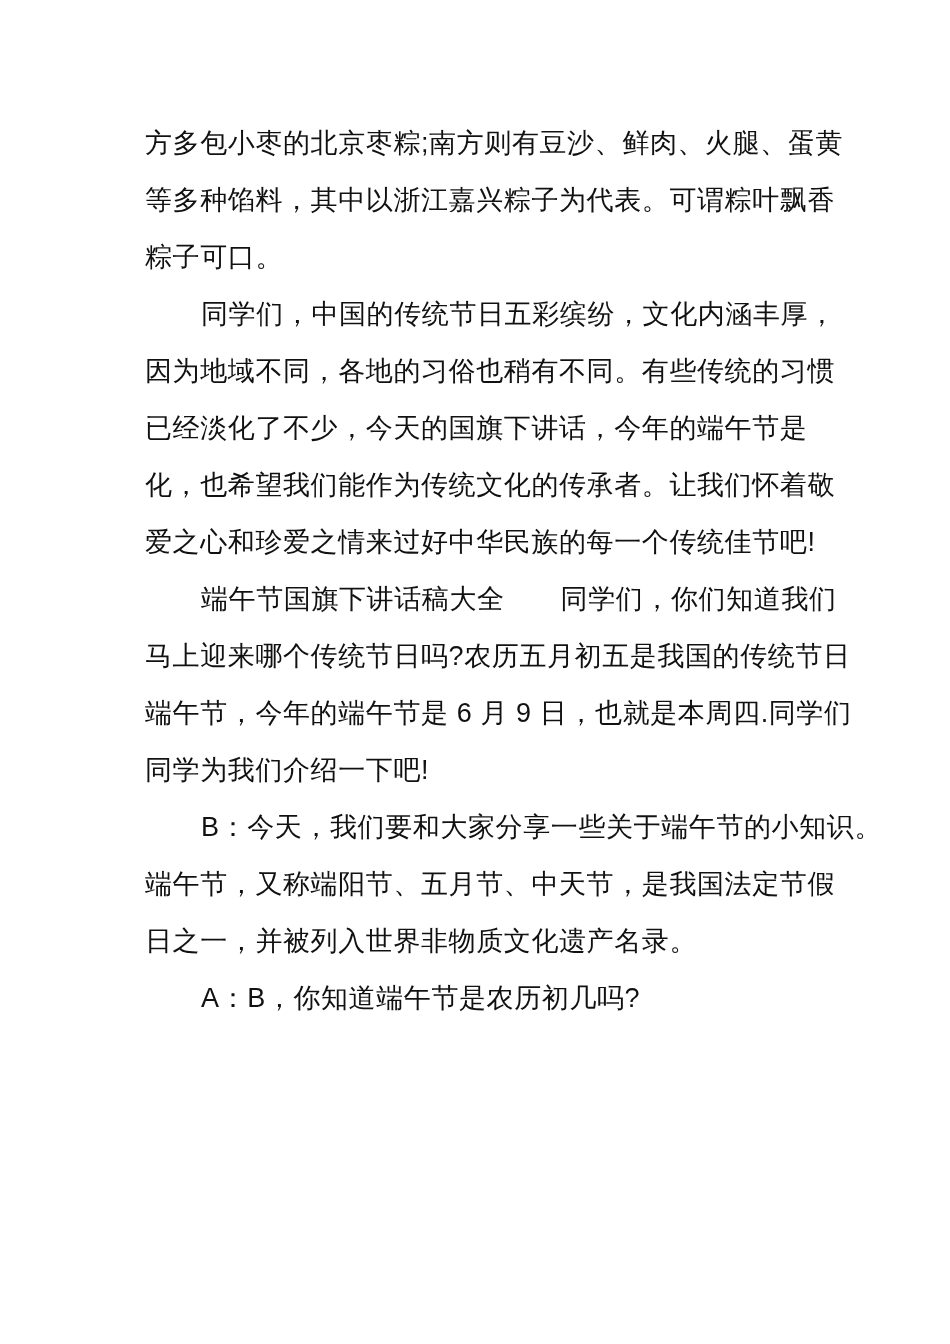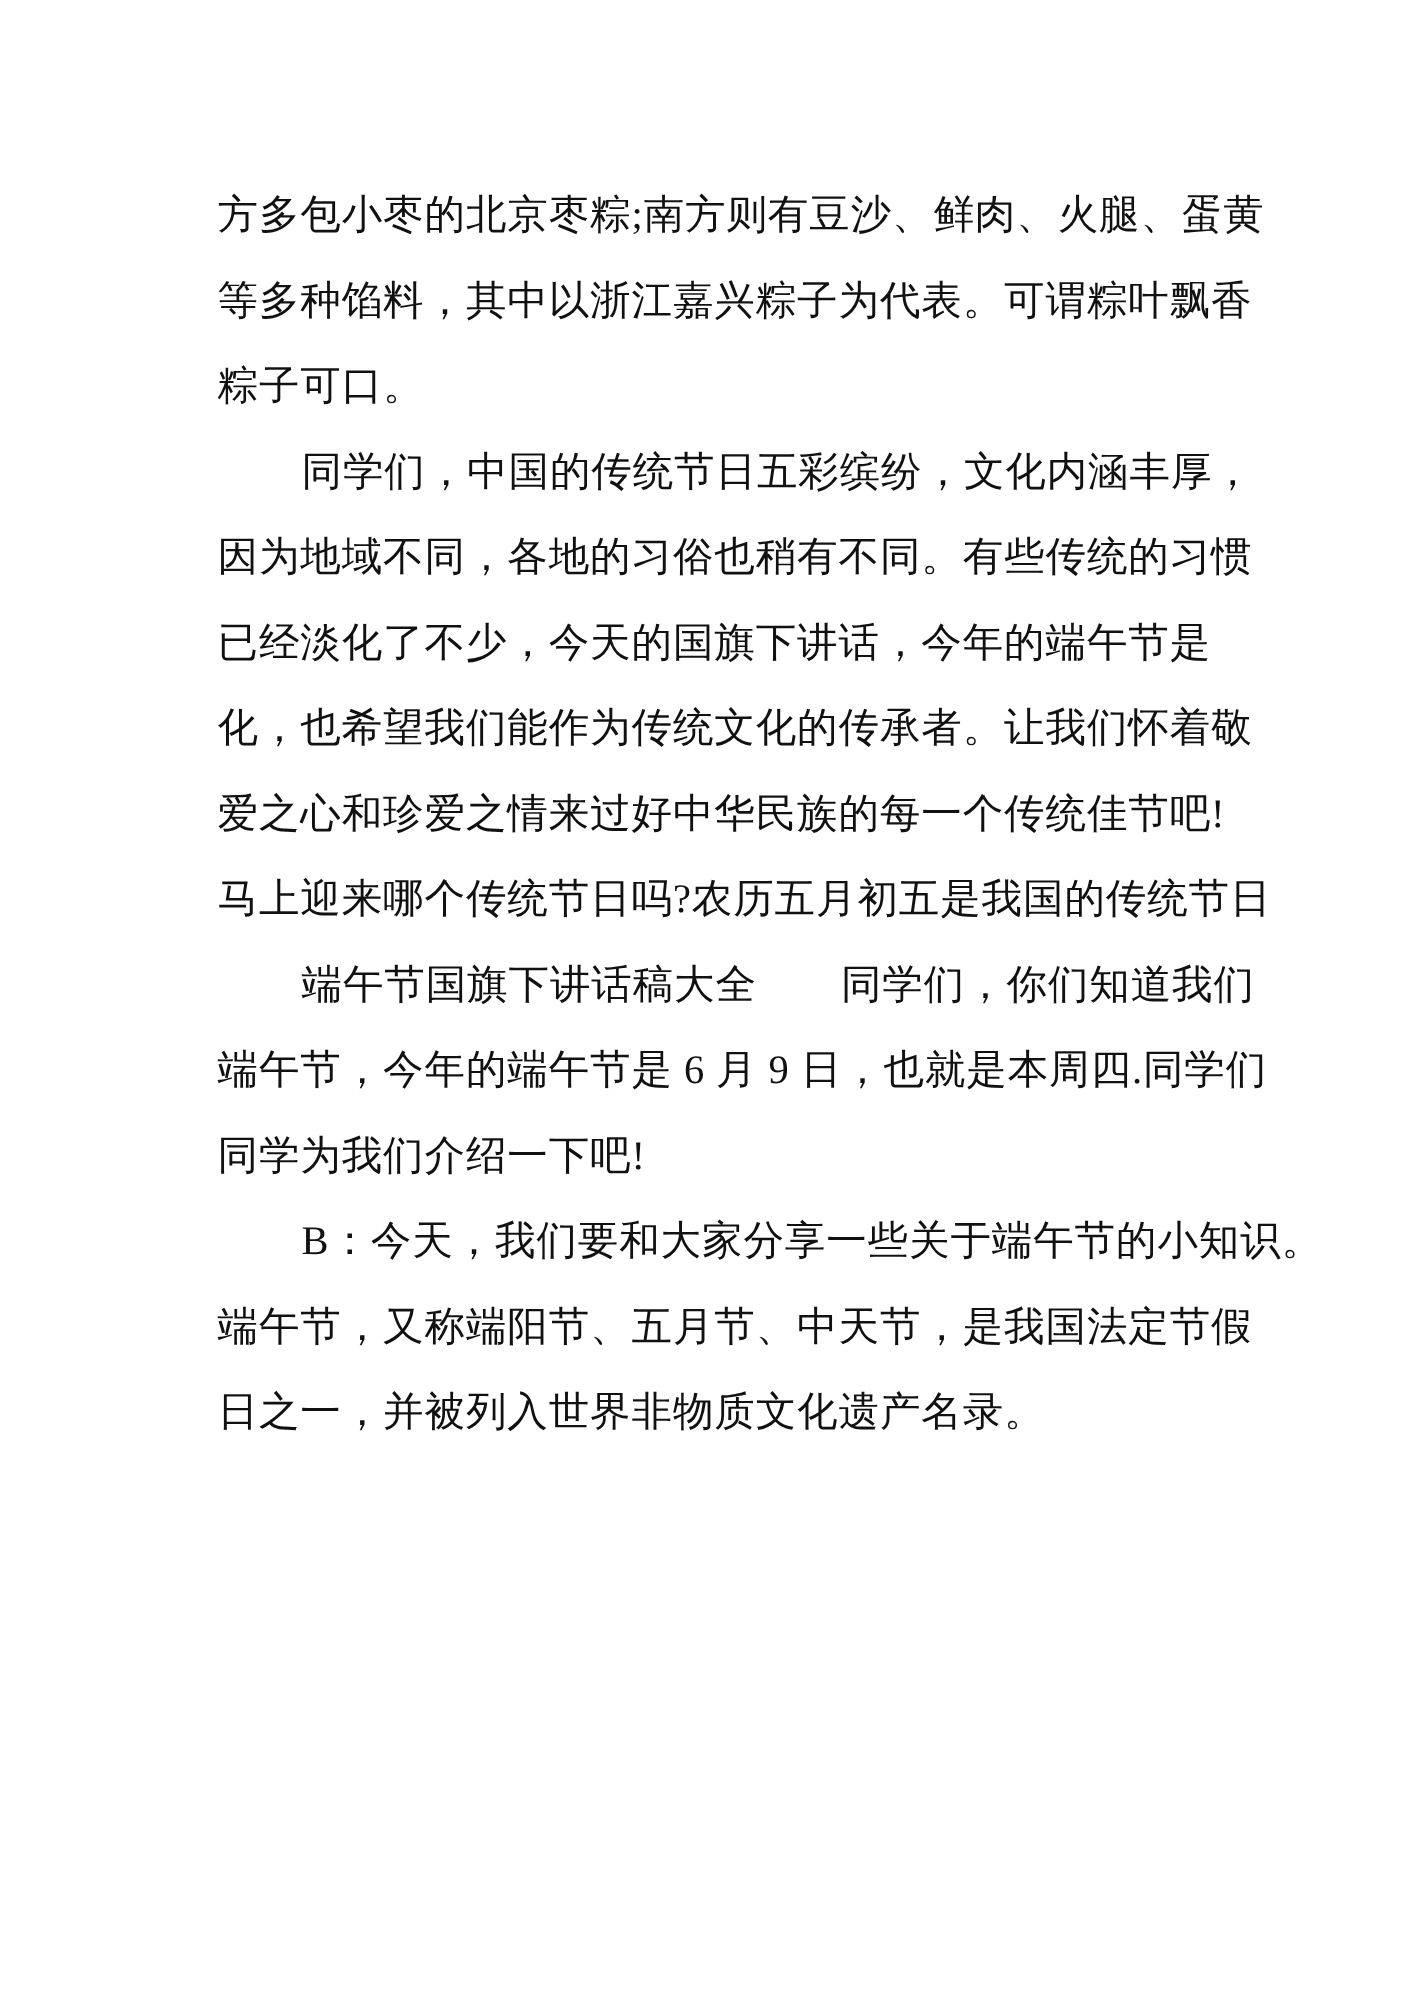--- a/index.html
+++ b/index.html
@@ -12,21 +12,21 @@
       height: 1344px;
       position: relative;
       overflow: hidden;
     }
     .page {
       position: absolute;
       left: 145px;
       top: 115px;
       width: 662px;
       color: #111111;
-      font-family: Liberation Serif, serif;
+      font-family: Liberation Sans, sans-serif;
       font-size: 27px;
       line-height: 57px;
       letter-spacing: 0.6px;
     }
     .line {
       display: block;
       white-space: nowrap;
       height: 57px;
     }
     .indent {
@@ -42,22 +42,23 @@
 
 <div class="page">
   <span class="line">方多包小枣的北京枣粽;南方则有豆沙、鲜肉、火腿、蛋黄</span>
   <span class="line">等多种馅料，其中以浙江嘉兴粽子为代表。可谓粽叶飘香</span>
   <span class="line">粽子可口。</span>
   <span class="line indent">同学们，中国的传统节日五彩缤纷，文化内涵丰厚，</span>
   <span class="line">因为地域不同，各地的习俗也稍有不同。有些传统的习惯</span>
   <span class="line">已经淡化了不少，今天的国旗下讲话，今年的端午节是</span>
   <span class="line">化，也希望我们能作为传统文化的传承者。让我们怀着敬</span>
   <span class="line">爱之心和珍爱之情来过好中华民族的每一个传统佳节吧!</span>
-  <span class="line">马上迎来哪个传统节日吗?农历五月初五是我国的传统节日</span>
   <span class="line indent">
     <span>端午节国旗下讲话稿大全</span><span class="gap"></span><span>同学们，你们知道我们</span>
   </span>
+  <span class="line">马上迎来哪个传统节日吗?农历五月初五是我国的传统节日</span>
   <span class="line">端午节，今年的端午节是 6 月 9 日，也就是本周四.同学们</span>
   <span class="line">同学为我们介绍一下吧!</span>
   <span class="line indent">B：今天，我们要和大家分享一些关于端午节的小知识。</span>
   <span class="line">端午节，又称端阳节、五月节、中天节，是我国法定节假</span>
   <span class="line">日之一，并被列入世界非物质文化遗产名录。</span>
+  <span class="line indent">A：B，你知道端午节是农历初几吗?</span>
 </div>
 
 </body></html>

